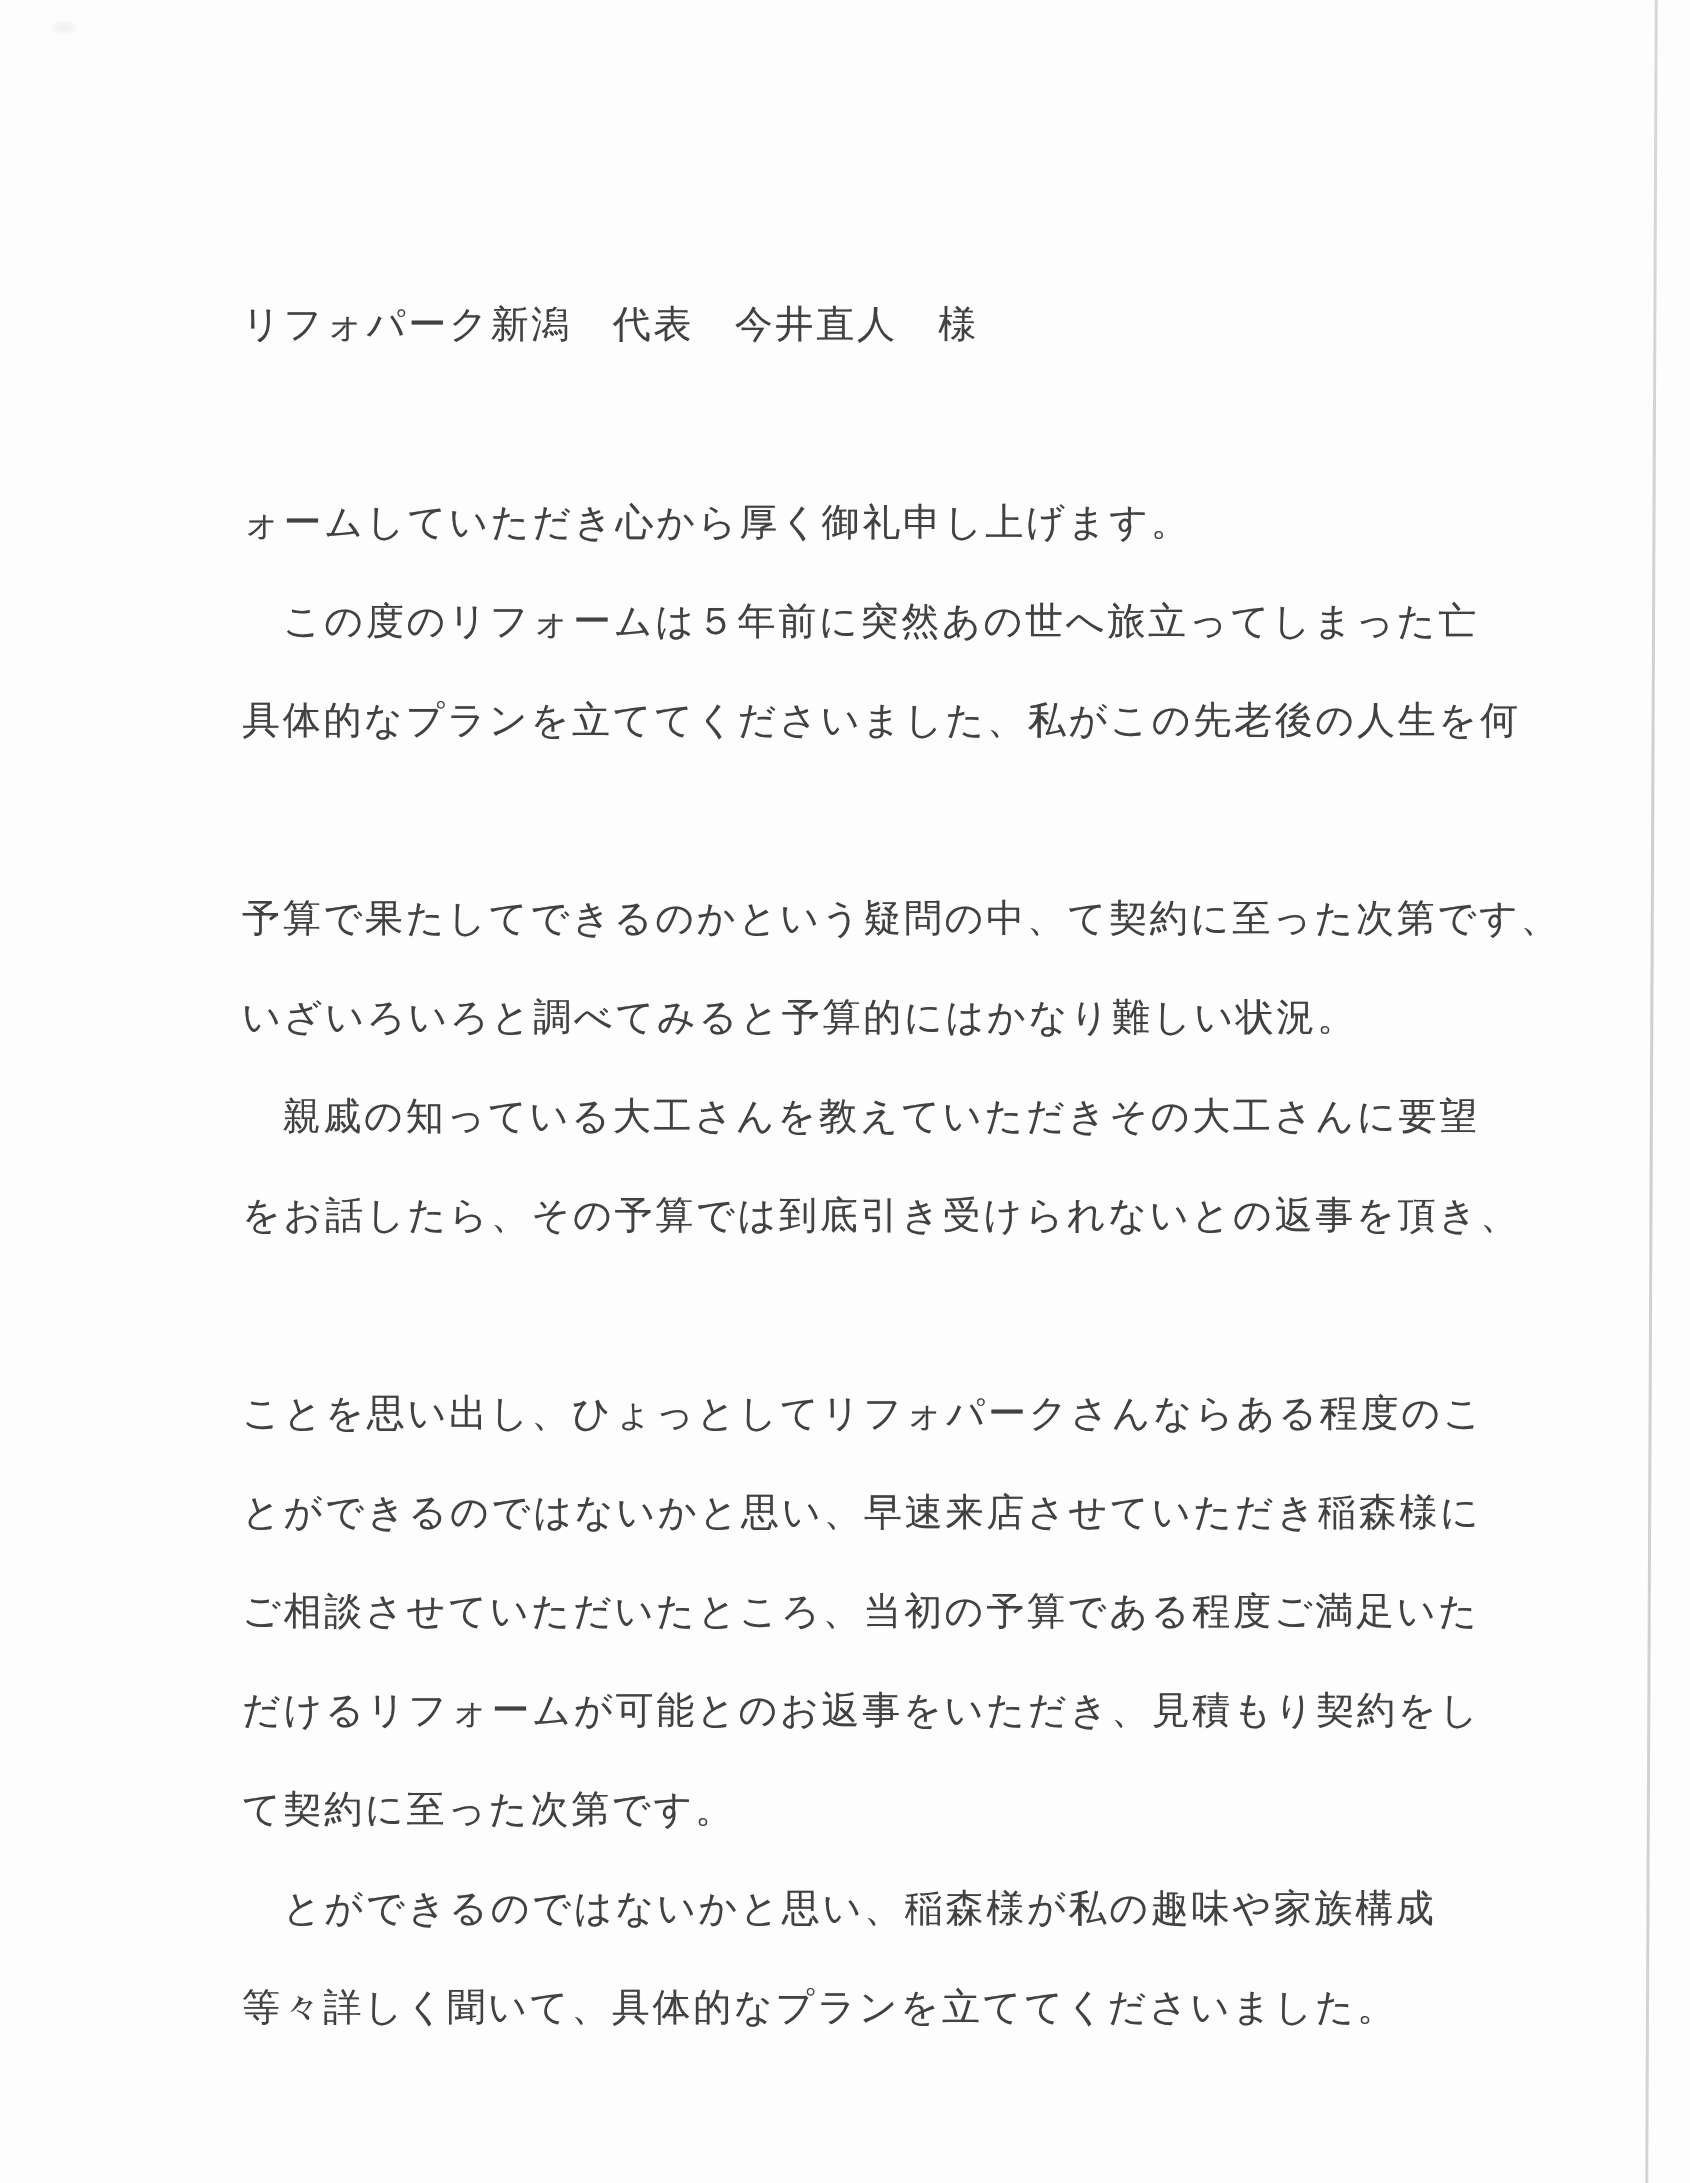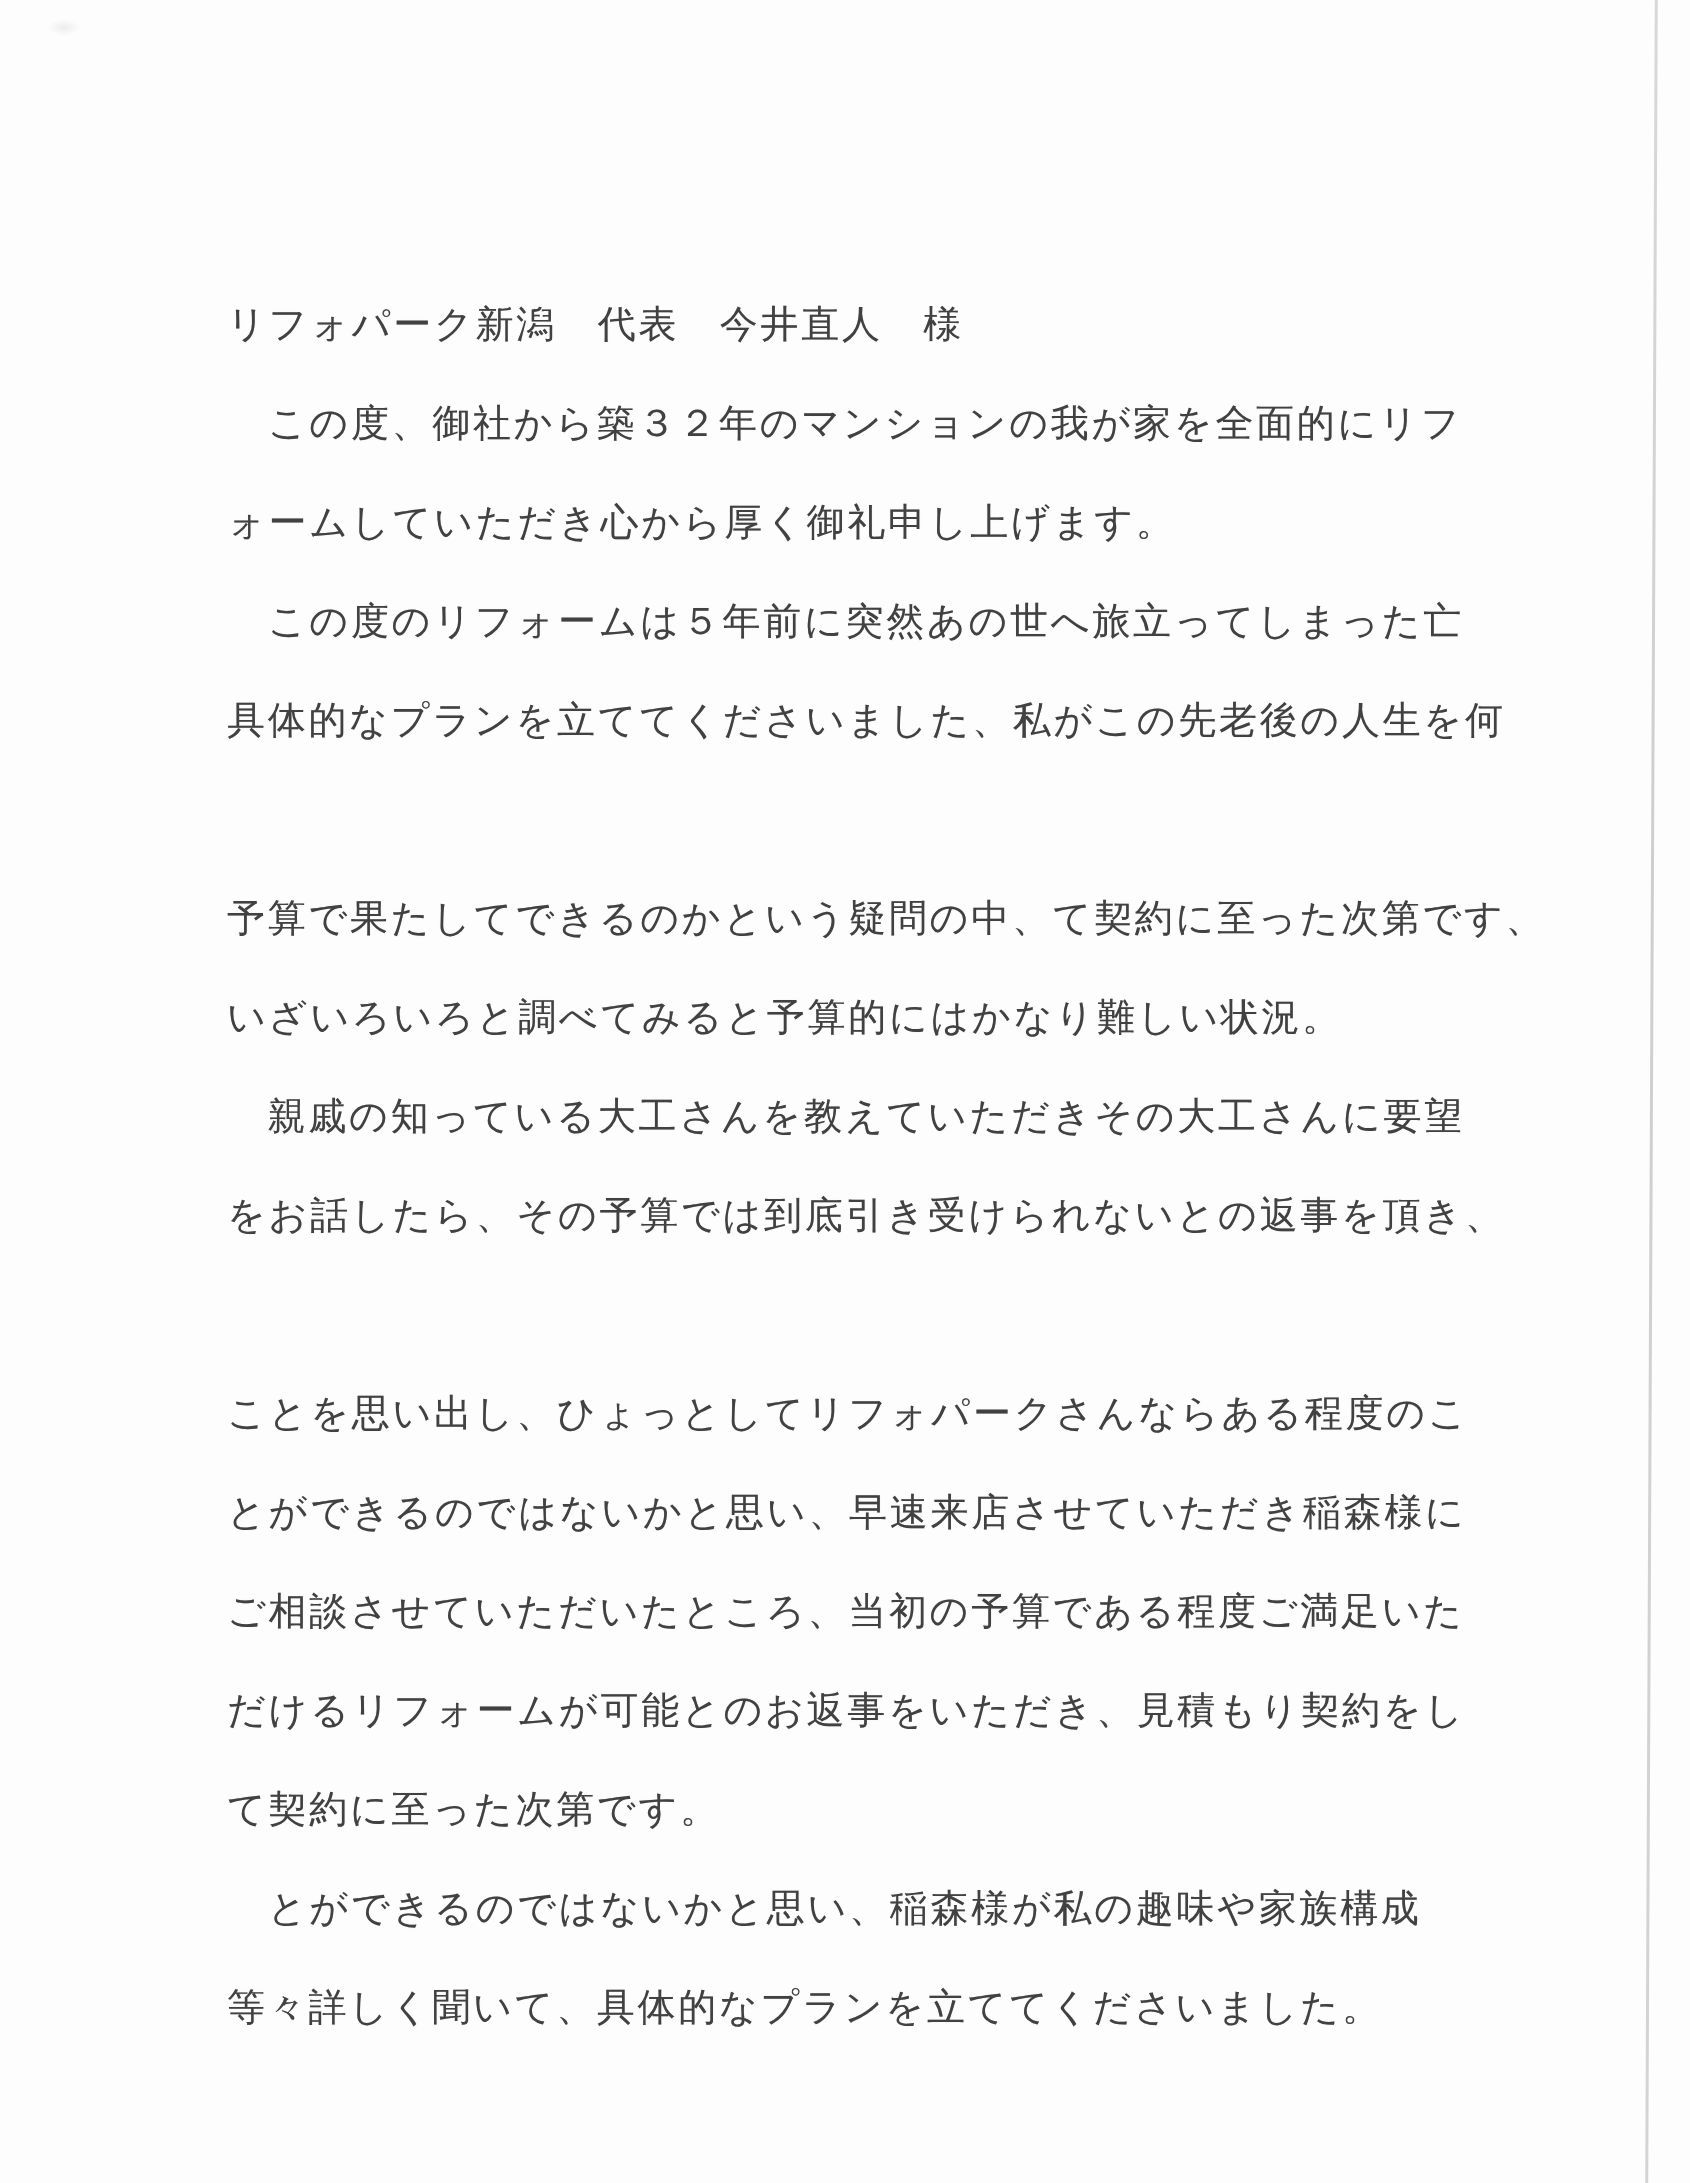--- a/index.html
+++ b/index.html
@@ -10,21 +10,21 @@
   .page {
     position: relative;
     width: 1690px;
     height: 2183px;
     background: #fdfdfd;
     overflow: hidden;
     font-family: "Liberation Serif", "DejaVu Serif", serif;
   }
   .letter-line {
     position: absolute;
-    left: 227px;
+    left: 242px;
     top: calc(300px + var(--i) * 99px);
     font-size: 38px;
     line-height: 49px;
     letter-spacing: 2.7px;
     color: #414141;
     white-space: pre;
     text-shadow: 0 0 0.7px rgba(70, 70, 70, 0.35);
     font-weight: 400;
   }
   .scan-artifact-line {
@@ -49,21 +49,20 @@
   }
 </style>
 </head>
 <body>
 
 <main class="page">
   <div class="corner-smudge"></div>
   <div class="scan-artifact-line"></div>
 
   <div class="letter-line" style="--i:0">リフォパーク新潟　代表　今井直人　様</div>
-  <div class="letter-line" style="--i:1">　この度、御社から築３２年のマンションの我が家を全面的にリフ</div>
   <div class="letter-line" style="--i:2">ォームしていただき心から厚く御礼申し上げます。</div>
   <div class="letter-line" style="--i:3">　この度のリフォームは５年前に突然あの世へ旅立ってしまった亡</div>
   <div class="letter-line" style="--i:4">具体的なプランを立ててくださいました、私がこの先老後の人生を何</div>
   <div class="letter-line" style="--i:6">予算で果たしてできるのかという疑問の中、て契約に至った次第です、</div>
   <div class="letter-line" style="--i:7">いざいろいろと調べてみると予算的にはかなり難しい状況。</div>
   <div class="letter-line" style="--i:8">　親戚の知っている大工さんを教えていただきその大工さんに要望</div>
   <div class="letter-line" style="--i:9">をお話したら、その予算では到底引き受けられないとの返事を頂き、</div>
   <div class="letter-line" style="--i:11">ことを思い出し、ひょっとしてリフォパークさんならある程度のこ</div>
   <div class="letter-line" style="--i:12">とができるのではないかと思い、早速来店させていただき稲森様に</div>
   <div class="letter-line" style="--i:13">ご相談させていただいたところ、当初の予算である程度ご満足いた</div>

